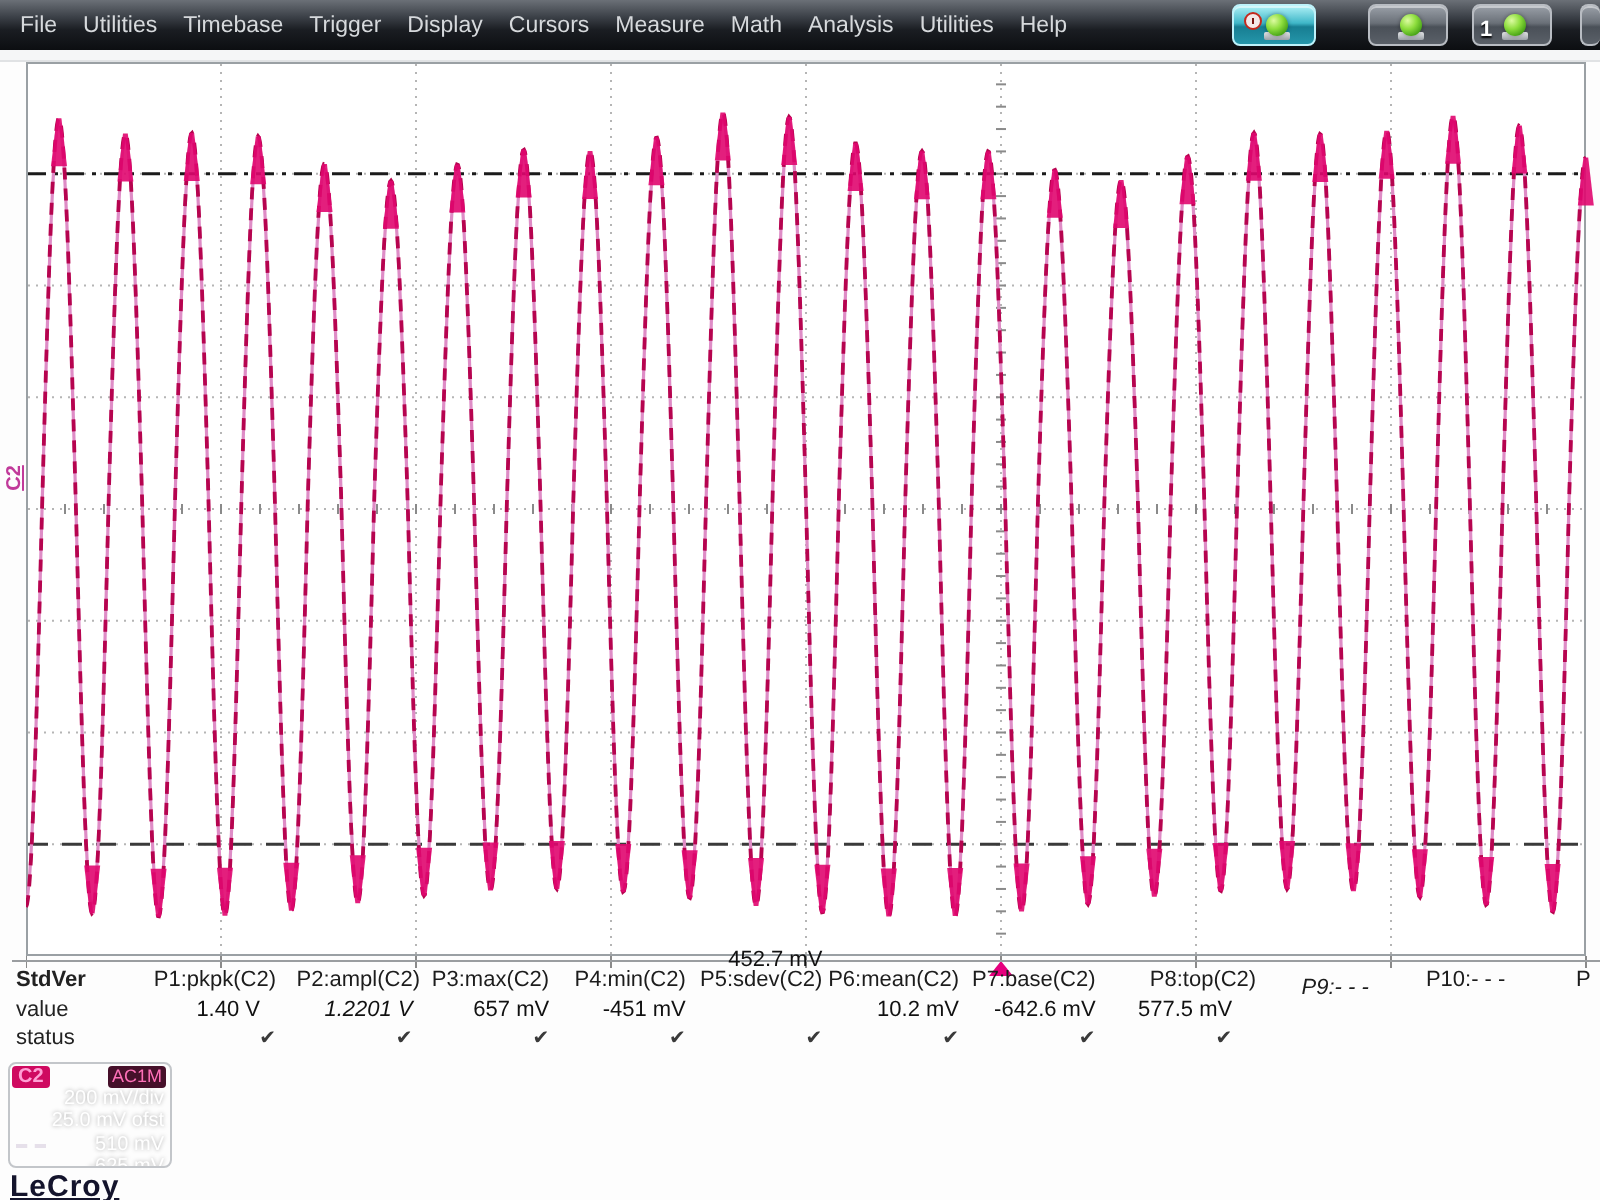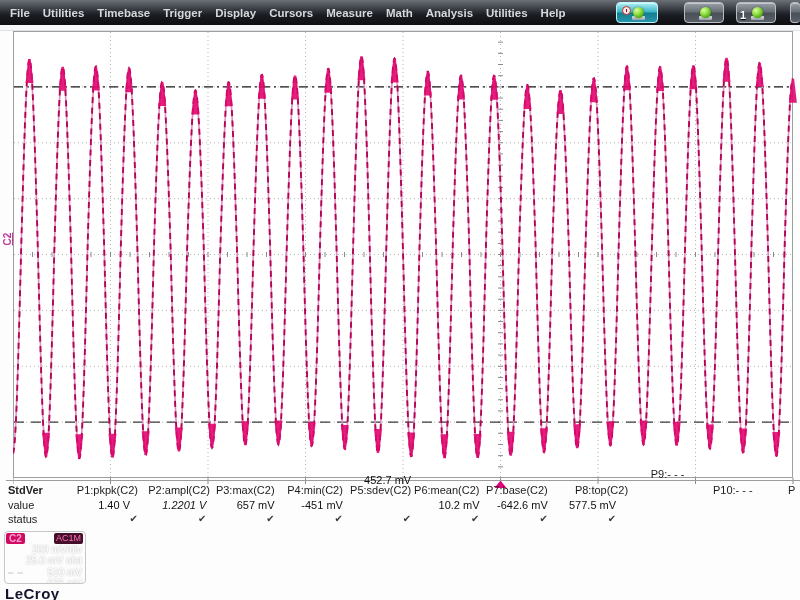--- a/index.html
+++ b/index.html
@@ -5,21 +5,21 @@
   html,body{margin:0;padding:0;}
   body{width:800px;height:600px;overflow:hidden;background:#fdfdfd;
        font-family:"Liberation Sans",sans-serif;-webkit-font-smoothing:antialiased;}
   .abs{position:absolute;}
   #screen{position:relative;width:800px;height:600px;background:#fdfdfd;}
 
   
   #menubar{left:0;top:0;width:800px;height:25px;
     background:linear-gradient(#6b7077 0%,#3a3f46 35%,#1a1d22 60%,#0c0e11 100%);
     display:flex;align-items:center;gap:13px;padding-left:10px;box-sizing:border-box;}
-  .menu-item{color:#d6d9dc;font-size:11.5px;cursor:default;white-space:nowrap;font-weight:bold;}
+  .menu-item{color:#d6d9dc;font-size:11.5px;cursor:default;white-space:nowrap;}
   #menustrip{left:0;top:25px;width:800px;height:6px;background:#f5f6f7;border-bottom:1px solid #e0e2e4;box-sizing:border-box;}
 
   
   .tb-btn{top:2px;height:21px;border-radius:4px;box-sizing:border-box;}
   .tb-plain{background:linear-gradient(#9aa0a8 0%,#6a7078 45%,#4a5058 55%,#5a6068 100%);
     border:1px solid #b8bcc2;box-shadow:inset 0 1px 0 rgba(255,255,255,.45);}
   .tb-active{background:linear-gradient(#aef0f6 0%,#3fb7c8 45%,#177e92 55%,#2596aa 100%);
     border:1px solid #bdf2fa;box-shadow:inset 0 1px 0 rgba(255,255,255,.5);}
   .orb{position:absolute;width:11px;height:11px;border-radius:50%;
     background:radial-gradient(circle at 35% 30%,#dcfba0 0%,#8ede3e 40%,#3f9c12 80%,#2e7a0c 100%);
@@ -282,21 +282,21 @@
       <div class="abs m-status" style="left: 343.2px; top: 513px; width: 68px;">✔</div>
       <div class="abs m-head" style="left: 411.5px; top: 484px; width: 68px;">P6:mean(C2)</div>
       <div class="abs m-val" style="left: 411.5px; top: 499px; width: 68px;">10.2 mV</div>
       <div class="abs m-status" style="left: 411.5px; top: 513px; width: 68px;">✔</div>
       <div class="abs m-head" style="left: 479.8px; top: 484px; width: 68px;">P7:base(C2)</div>
       <div class="abs m-val" style="left: 479.8px; top: 499px; width: 68px;">-642.6 mV</div>
       <div class="abs m-status" style="left: 479.8px; top: 513px; width: 68px;">✔</div>
       <div class="abs m-head" style="left: 548.1px; top: 484px; width: 80px;">P8:top(C2)</div>
       <div class="abs m-val" style="left: 548.1px; top: 499px; width: 68px;">577.5 mV</div>
       <div class="abs m-status" style="left: 548.1px; top: 513px; width: 68px;">✔</div>
-      <div class="abs m-head" style="left: 616.4px; top: 468px; width: 68px;">P9:- - -</div>
+      <div class="abs m-head" style="left: 616.4px; top: 488px; width: 68px; font-style: italic;">P9:- - -</div>
       <div class="abs m-head" style="left: 684.7px; top: 484px; width: 68px;">P10:- - -</div>
       <div class="abs m-head" style="left: 788px; top: 484px; width: 12px; text-align: left;">P</div>
     </div>
 
   <div id="chbox" class="abs">
     <span id="ch-id">C2</span>
     <span id="ch-coup">AC1M</span>
     <span class="ch-line" style="top:12px;">200 mV/div</span>
     <span class="ch-line" style="top:23px;">25.0 mV ofst</span>
     <span class="glyph g-dashdot" style="top:40px;"></span>

